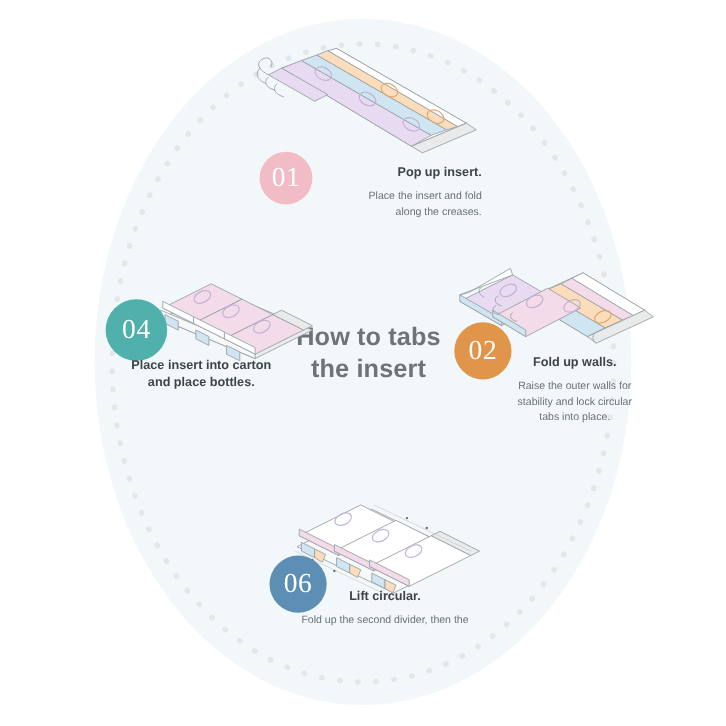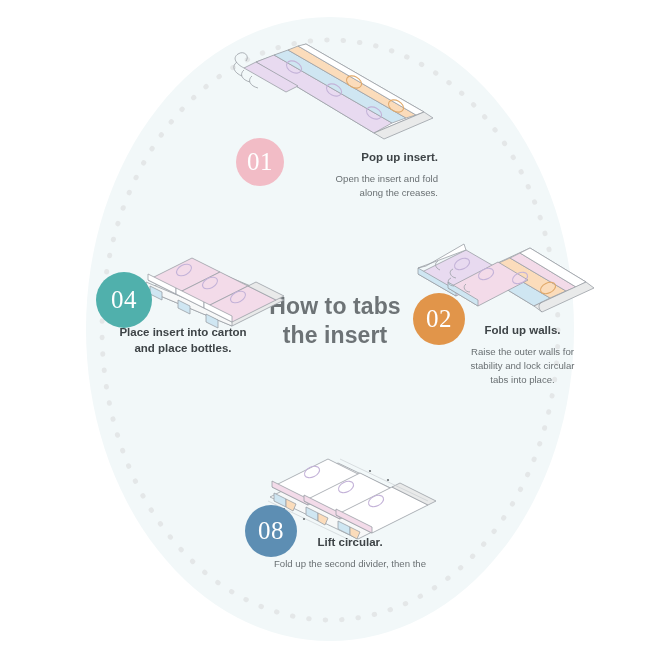--- a/index.html
+++ b/index.html
@@ -159,21 +159,21 @@
           <path d="M14,36 C6,33 3,26 9,22" fill="none"></path>
           <path d="M22,42 C14,40 11,34 16,30" fill="none"></path>
           <path d="M30,48 C22,46 19,40 24,36" fill="none"></path>
         </g>
       </svg>
     </div>
     <div class="badge">01</div>
     <div class="txt">
       <div class="step-head">Pop up insert.</div>
       <div class="step-body">
-        <div>Open the insert and fold</div>
+        <div>Place the insert and fold</div>
         <div>along the creases.</div>
       </div>
     </div>
   </div>
 
   <div class="step step2">
     <div class="art">
       <svg viewBox="0 0 190 95" xmlns="http://www.w3.org/2000/svg">
         <g stroke="#9aa0a6" stroke-width="0.8" stroke-linejoin="round">
 
@@ -246,21 +246,21 @@
 
           <line x1="8" y1="56" x2="96" y2="98" stroke="#c6cbce" stroke-width="0.6"></line>
           <line x1="80" y1="14" x2="168" y2="56" stroke="#c6cbce" stroke-width="0.6"></line>
           <circle cx="24" cy="64" r="1.1" fill="#6a7073" stroke="none"></circle>
           <circle cx="44" cy="74" r="1.1" fill="#6a7073" stroke="none"></circle>
           <circle cx="110" cy="26" r="1.1" fill="#6a7073" stroke="none"></circle>
           <circle cx="128" cy="35" r="1.1" fill="#6a7073" stroke="none"></circle>
         </g>
       </svg>
     </div>
-    <div class="badge">08</div>
+    <div class="badge">06</div>
     <div class="txt">
       <div class="step-head">Lift circular.</div>
       <div class="step-body">
         <div>Fold up the second divider, then the</div>
       </div>
     </div>
   </div>
 
   <div class="step step4">
     <div class="art">

